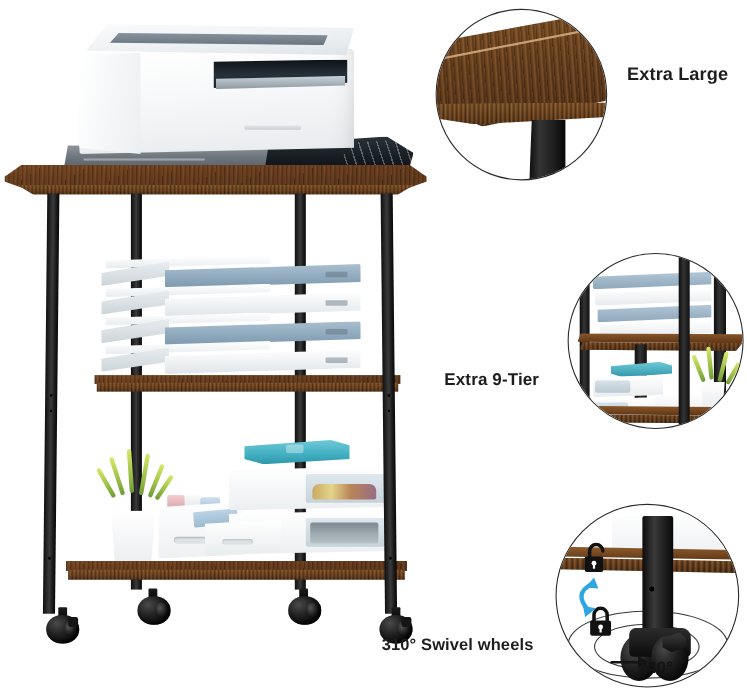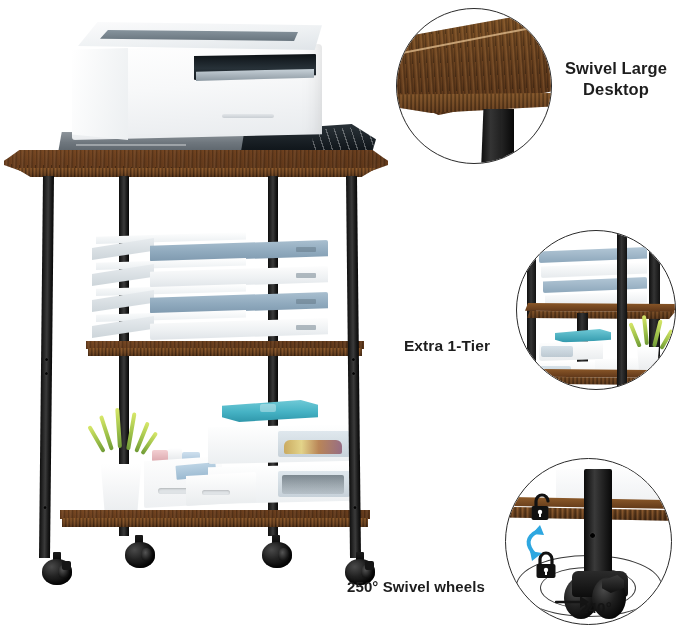--- a/index.html
+++ b/index.html
@@ -581,22 +581,21 @@
   <div class="circle" id="circle-desktop">
     <div class="inner">
       <div id="c1-wood"></div>
       <div id="c1-seam"></div>
       <div id="c1-edge"></div>
       <div id="c1-leg"></div>
       <div id="c1-leg-b"></div>
     </div>
   </div>
   <div class="label" id="lbl-desktop">
-    <span class="l1">Swivel Large</span>
-    <span class="l2">Desktop</span>
+    <span class="l1">Extra Large</span>
   </div>
 
   <div class="circle" id="circle-shelves">
     <div class="inner" id="c2">
 
       <div class="c-post" style="left:10px; top:0px; width:9px; height:160px;"></div>
       <div class="c-post" style="left:132px; top:0px; width:11px; height:160px;"></div>
 
       <div class="c2-tray" style="left:22px; top:16px; width:108px;">
         <div class="f" style="background:linear-gradient(180deg,#b3c7d6,#8da7bb);"></div>
@@ -633,21 +632,21 @@
       </div>
       <div id="c2-plant-pot"></div>
 
       <div id="c2-shelf-b"></div>
       <div id="c2-shelf-b-e"></div>
 
       <div class="c-post" style="left:100px; top:0px; width:10px; height:160px;"></div>
     </div>
   </div>
   <div class="label" id="lbl-shelves">
-    <span class="l1">Extra 1-Tier</span>
+    <span class="l1">Extra 9-Tier</span>
   </div>
 
   <div class="circle" id="circle-wheels">
     <div class="inner" id="c3">
       <div id="c3-white-body"></div>
       <div id="c3-shelf"></div>
       <div id="c3-shelf-e"></div>
 
       <div class="c3-ellipse" id="c3-ell-outer"></div>
       <div class="c3-ellipse" id="c3-ell-inner"></div>
@@ -682,16 +681,16 @@
 
       <svg class="pad" style="left:48px; top:134px;" width="36" height="18" viewBox="0 0 36 18">
         <path d="M2 9 H26" fill="none" stroke="#141414" stroke-width="2.4" stroke-linecap="round"></path>
         <polygon points="26,3 35,9 26,15" fill="#141414"></polygon>
       </svg>
 
       <span id="c3-label-360">240°</span>
     </div>
   </div>
   <div class="label" id="lbl-wheels">
-    <span class="l1">250° Swivel wheels</span>
+    <span class="l1">310° Swivel wheels</span>
   </div>
 
 </div>
 
 </body></html>

